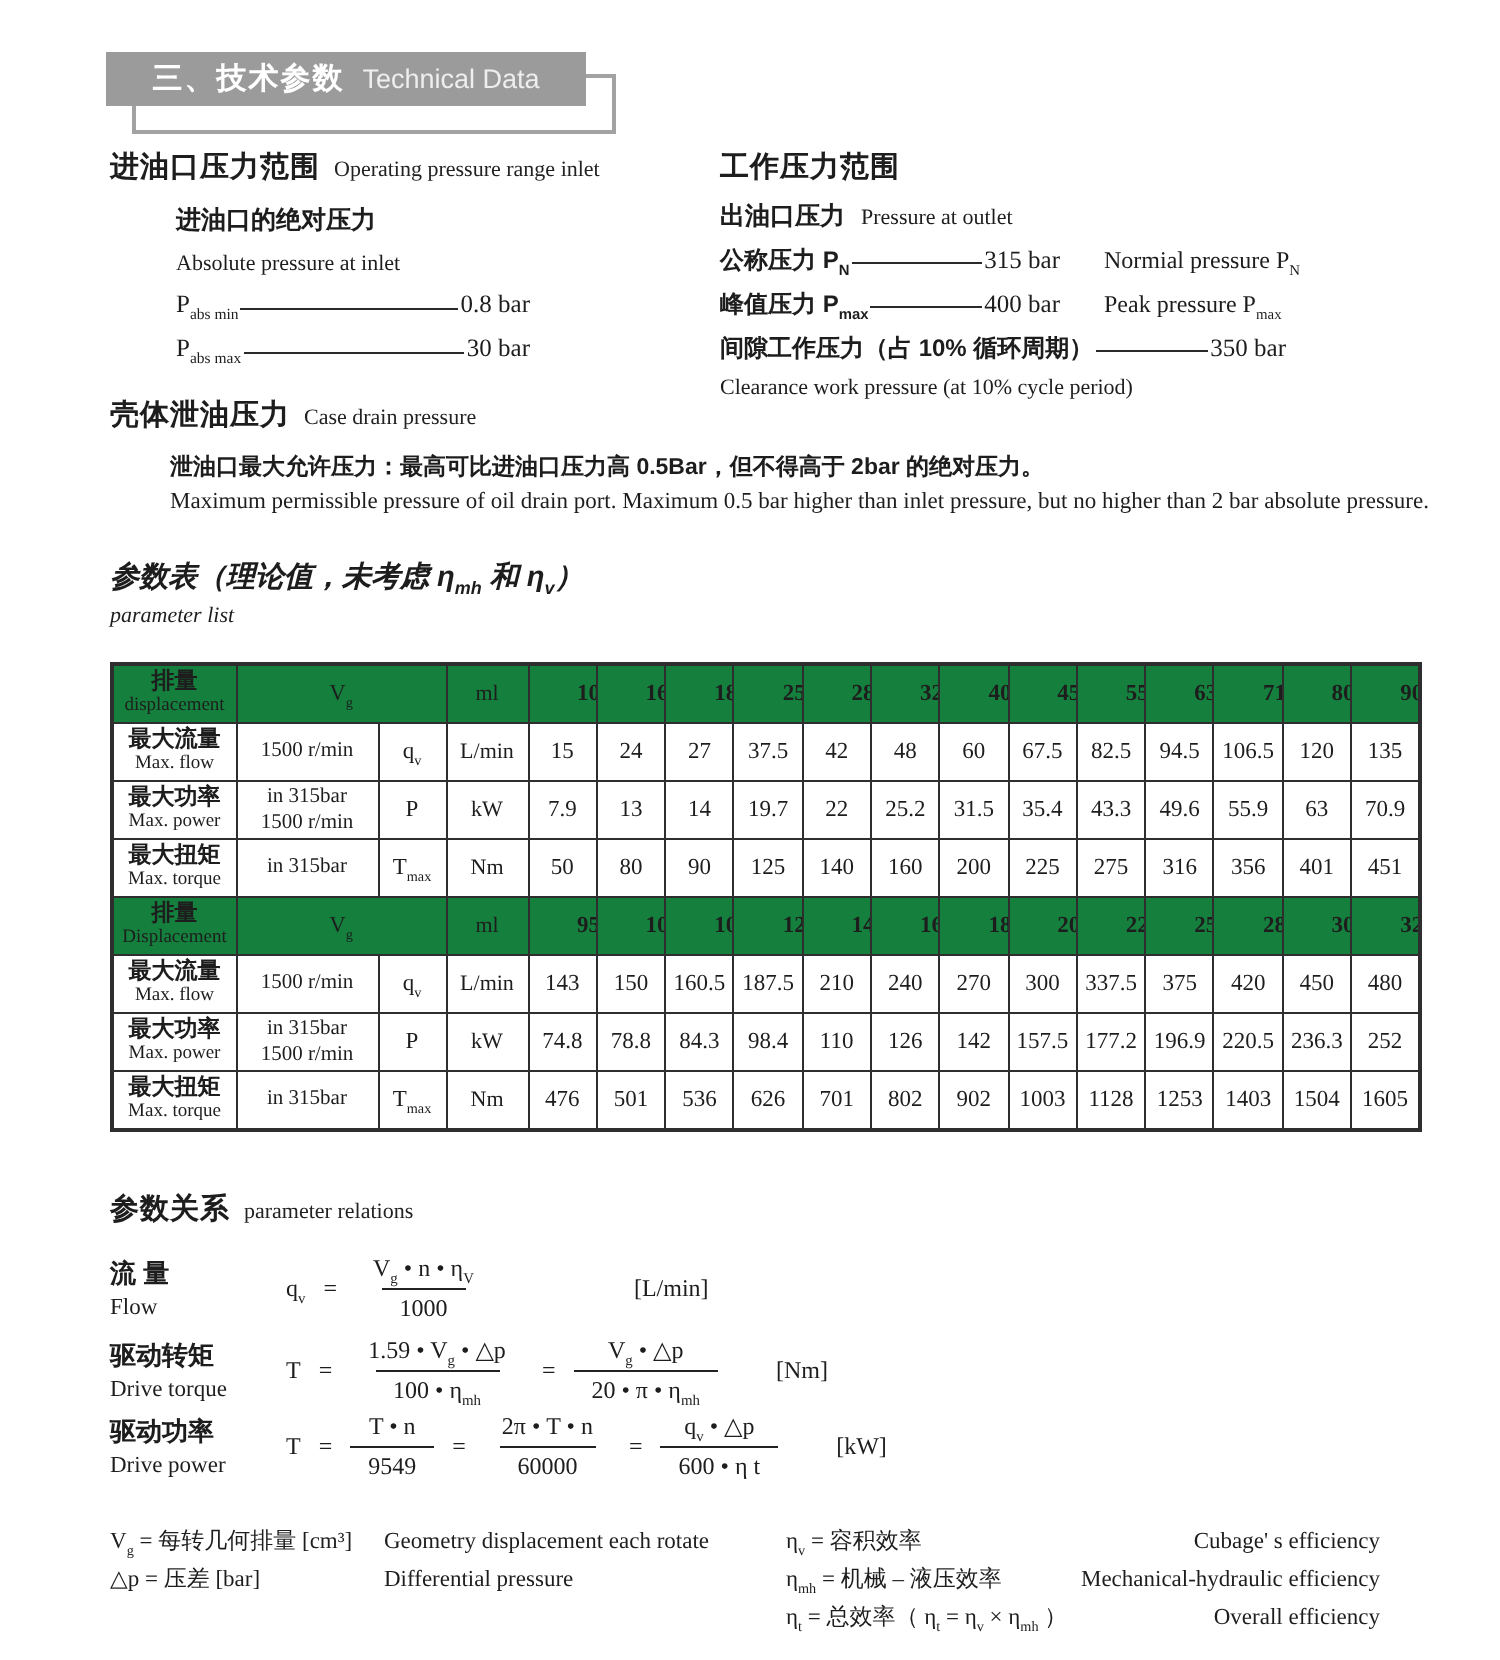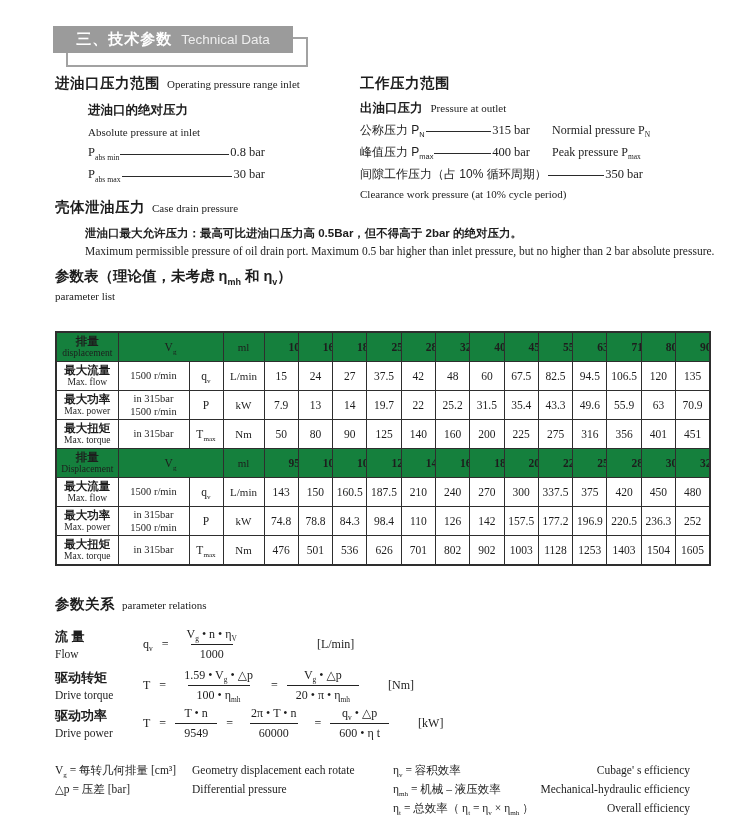--- a/index.html
+++ b/index.html
@@ -33,34 +33,34 @@
   .pline .rule{flex:1;height:1px;background:#2a2a2a;margin:3px 1px 0 1px;}
 
   
   #work{position:absolute;left:360px;top:74px;width:388px;}
   #work .sub{margin-top:7px;display:flex;align-items:baseline;gap:8px;}
   #work .sub .szh{font-size:12.5px;font-weight:bold;}
   #work .sub .sen{font-family:"Liberation Serif","DejaVu Serif",serif;font-size:11px;}
   .wline{position:relative;margin-top:5px;height:17px;white-space:nowrap;}
   .wline .left{display:flex;align-items:center;width:170px;}
   .wline.w3 .left{width:283px;}
-  .wline .wlabel{font-size:12px;font-weight:normal;}
+  .wline .wlabel{font-size:12px;font-weight:bold;}
   .wline .rule{flex:1;height:1px;background:#2a2a2a;margin:2px 1px 0 1px;min-width:18px;}
   .wline .wval{font-family:"Liberation Serif","DejaVu Serif",serif;font-size:12.5px;}
   .wline .wnote{position:absolute;left:192px;top:1px;
     font-family:"Liberation Serif","DejaVu Serif",serif;font-size:12px;}
   #work .footnote{margin-top:5px;font-family:"Liberation Serif","DejaVu Serif",serif;font-size:11px;}
 
   
   #drain{position:absolute;left:55px;top:198px;width:670px;}
   #drain .dzh{margin:9px 0 0 30px;font-size:11.5px;font-weight:bold;}
   #drain .den2{margin:4px 0 0 30px;font-family:"Liberation Serif","DejaVu Serif",serif;font-size:11.5px;}
 
   
-  #ptitle{position:absolute;left:55px;top:267px;}
+  #ptitle{position:absolute;left:55px;top:279px;font-style:italic;}
   #ptitle .tt{font-size:14.5px;font-weight:bold;}
   #ptitle .ts{font-family:"Liberation Serif","DejaVu Serif",serif;font-size:11px;margin-top:4px;}
   #tablewrap{position:absolute;left:55px;top:331px;width:656px;}
   table{border-collapse:collapse;table-layout:fixed;width:656px;border:2px solid #2e2e2e;}
   td{border:1px solid #2e2e2e;text-align:center;vertical-align:middle;padding:0;height:28px;overflow:hidden;}
   tr.head-row td{background:#15803d;}
   .lzh{font-size:11.5px;font-weight:bold;line-height:1.15;}
   .len{font-size:9.5px;font-family:"Liberation Serif","DejaVu Serif",serif;line-height:1.1;}
   .cond-cell{font-family:"Liberation Serif","DejaVu Serif",serif;font-size:10.5px;
     white-space:pre-line;line-height:1.25;}

